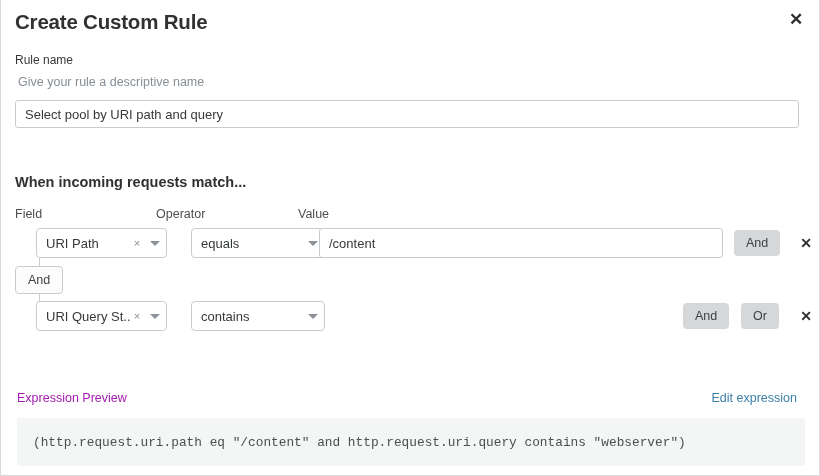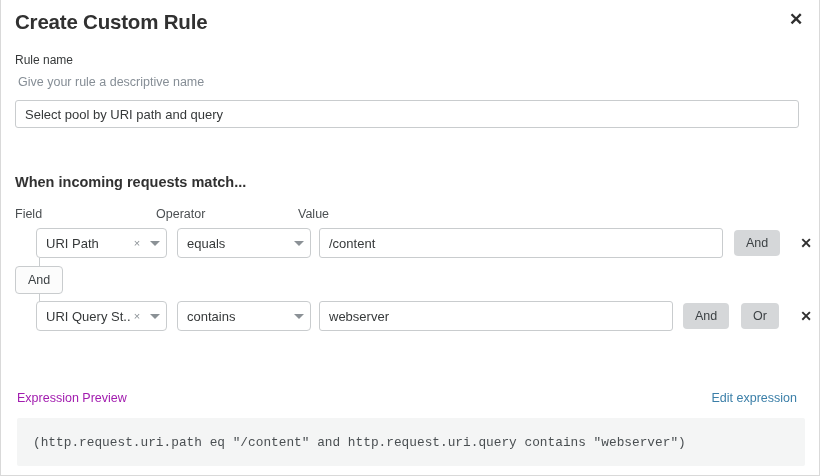--- a/index.html
+++ b/index.html
@@ -159,21 +159,21 @@
   }
   .caret-glyph {
     width: 0;
     height: 0;
     border-left: 5px solid transparent;
     border-right: 5px solid transparent;
     border-top: 5px solid #8b9196;
   }
 
   .field-select    { left: 14px;  width: 131px; }
-  .operator-select { left: 155px; width: 134px; justify-content: flex-end; }
+  .operator-select { left: 169px; width: 134px; justify-content: flex-end; }
 
   .value-input { top: 0; height: 30px; }
   .value-1 { left: 297px; width: 404px; }
   .value-2 { left: 297px; width: 354px; }
 
   
   .logic-btn {
     position: absolute;
     height: 26px;
     top: 2px;
@@ -331,21 +331,20 @@
       <span class="sel-caret">
           <span class="caret-glyph"></span>
         </span>
     </div>
     <div class="select-box operator-select">
       <span class="sel-text">contains</span>
       <span class="sel-caret">
           <span class="caret-glyph"></span>
         </span>
     </div>
-    <input class="text-input value-input value-2" type="text" value="webserver" placeholder="Enter value" style="">
     <button class="logic-btn btn-and-2">And</button>
     <button class="logic-btn btn-or-2">Or</button>
     <button class="del-btn del-2">✕</button>
   </div>
 
   <div class="expr-label">Expression Preview</div>
   <a class="expr-edit-link">Edit expression</a>
   <div class="expr-code">(http.request.uri.path eq "/content" and http.request.uri.query contains "webserver")</div>
 
 </div>

